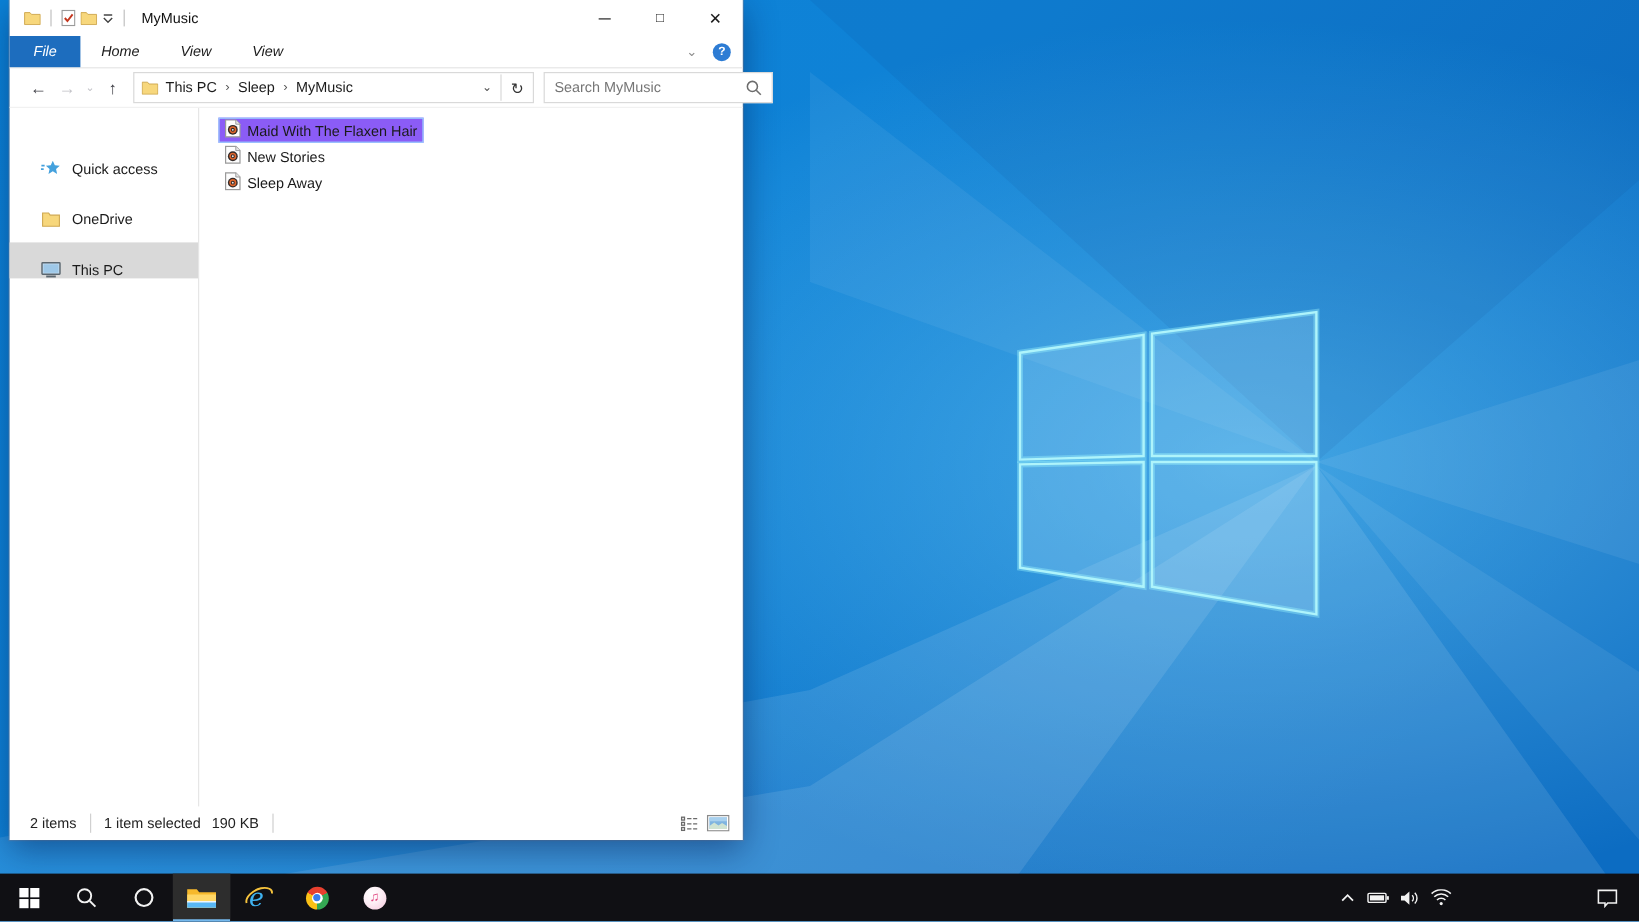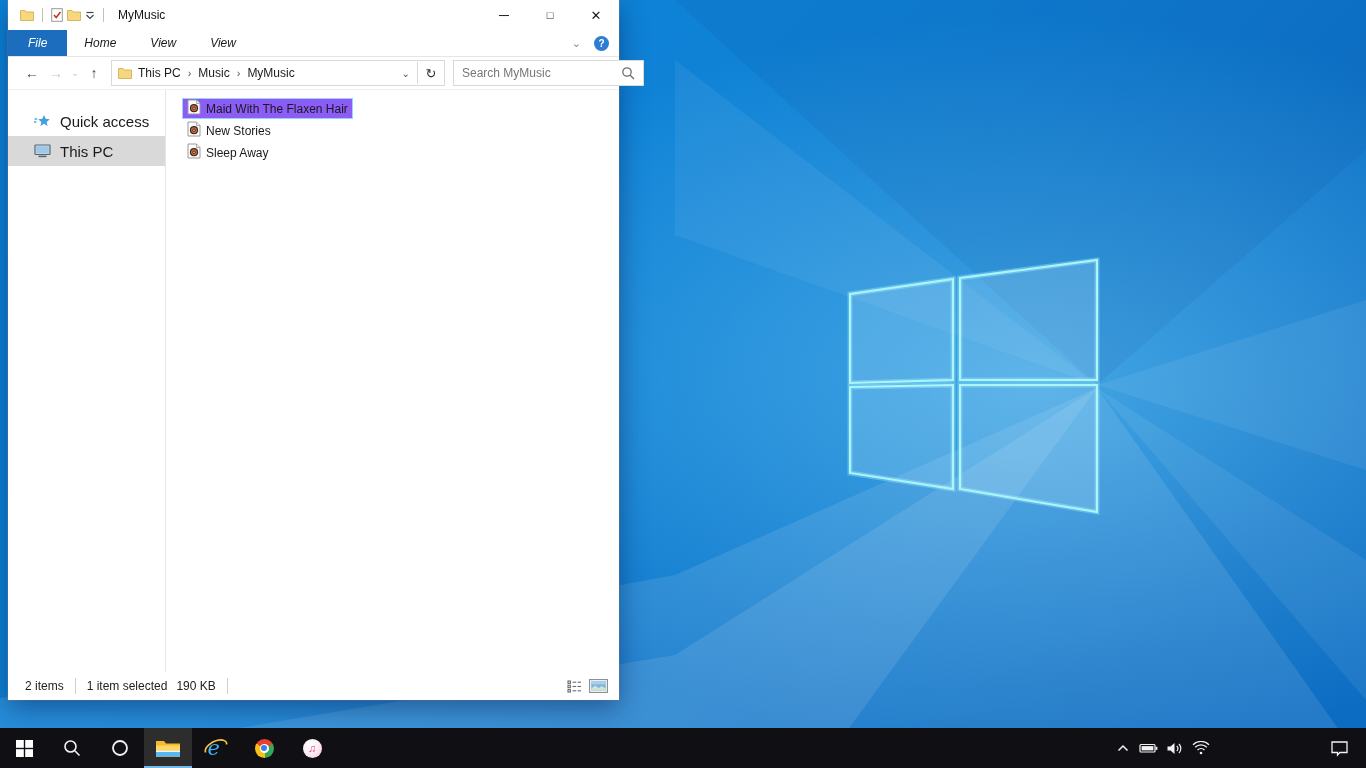--- a/index.html
+++ b/index.html
@@ -45,22 +45,22 @@
   .refresh-btn{width:26px;text-align:center;font-size:13px;color:#333;}
   .searchbox{height:24px;flex:1;margin:0 15px 0 8px;border:1px solid #d9d9d9;background:#fff;
     display:flex;align-items:center;}
   .searchbox input{border:0;outline:0;flex:1;font-size:12px;padding:0 4px 0 8px;
     font-family:"Liberation Sans",sans-serif;color:#1a1a1a;min-width:0;background:transparent;}
   .searchbox input::placeholder{color:#767676;}
   .searchbox .mag{margin-right:8px;display:flex;}
 
   .bodyarea{flex:1;display:flex;min-height:0;}
   .sidebar{width:157px;flex:none;border-right:1px solid #e6e6e6;padding-top:16px;}
-  .side-item{height:30px;display:flex;align-items:center;padding-left:26px;gap:9px;
-    font-size:15px;color:#1a1a1a;}
+  .side-item{height:30px;display:flex;align-items:flex-end;padding-left:26px;gap:9px;
+    font-size:12px;color:#1a1a1a;margin-top:12px;}
   .side-item.selected{background:#d9d9d9;}
   .side-item .ic{width:17px;display:flex;justify-content:center;flex:none;}
   .filelist{flex:1;padding:8px 0 0 16px;}
   .file-item{display:flex;align-items:center;height:19px;gap:5px;font-size:12px;color:#1a1a1a;
     width:max-content;padding:0 4px;border:1px solid transparent;margin-bottom:1px;}
   .file-item.selected{background:#8b5cf6;border-color:#99d1ff;}
 
   .statusbar{height:28px;display:flex;align-items:center;padding:0 9px 0 17px;flex:none;
     font-size:12px;color:#222;}
   .st-div{width:1px;height:16px;background:#d0d0d0;margin:0 11px;}
@@ -175,21 +175,21 @@
       <span class="navbtn small">⌄</span>
       <span class="navbtn">↑</span>
       <div class="addressbox">
         <span class="fold">
           <svg width="14" height="12" viewBox="0 0 14 12">
               <path d="M0.5 1.5 h4.5 l1.2 1.5 h7.3 v8.5 h-13 z" fill="#f7d77c" stroke="#cfa850" stroke-width="0.8"></path>
             </svg>
         </span>
         <span class="crumb">This PC</span>
         <span class="crumb-sep">›</span>
-        <span class="crumb">Music</span>
+        <span class="crumb">Sleep</span>
         <span class="crumb-sep">›</span>
         <span class="crumb">MyMusic</span>
         <span class="addr-spacer"></span>
         <span class="addr-chevron">⌄</span>
         <span class="addr-div"></span>
         <span class="refresh-btn">↻</span>
       </div>
       <div class="searchbox">
         <input type="text" placeholder="Search MyMusic" style="">
         <span class="mag">
@@ -205,20 +205,28 @@
       <div class="sidebar">
         <div class="side-item">
           <span class="ic">
             <svg width="17" height="15" viewBox="0 0 17 15">
                 <path d="M10 1 l1.7 3.8 4.1 .4 -3.1 2.7 .9 4 -3.6 -2.1 -3.6 2.1 .9 -4 -3.1 -2.7 4.1 -.4 z" fill="#44a1dd"></path>
                 <line x1="0.5" y1="5" x2="3.2" y2="5" stroke="#44a1dd" stroke-width="1.4"></line>
                 <line x1="0" y1="8" x2="2.4" y2="8" stroke="#44a1dd" stroke-width="1.4"></line>
               </svg>
           </span>
           <span>Quick access</span>
+        </div>
+        <div class="side-item">
+          <span class="ic">
+            <svg width="15" height="14" viewBox="0 0 15 14">
+                <path d="M0.5 1.5 h5 l1.3 1.8 h7.7 v9.2 h-14 z" fill="#f7d77c" stroke="#cfa850" stroke-width="0.9"></path>
+              </svg>
+          </span>
+          <span>OneDrive</span>
         </div>
         <div class="side-item selected">
           <span class="ic">
             <svg width="17" height="14" viewBox="0 0 17 14">
                 <rect x="1" y="1" width="15" height="9.5" rx="0.5" fill="#c3dcf0" stroke="#5b6770" stroke-width="1.2"></rect>
                 <rect x="2.3" y="2.3" width="12.4" height="7" fill="#9ec8e8"></rect>
                 <rect x="4.5" y="11.6" width="8" height="1.6" fill="#5b6770"></rect>
               </svg>
           </span>
           <span>This PC</span>

